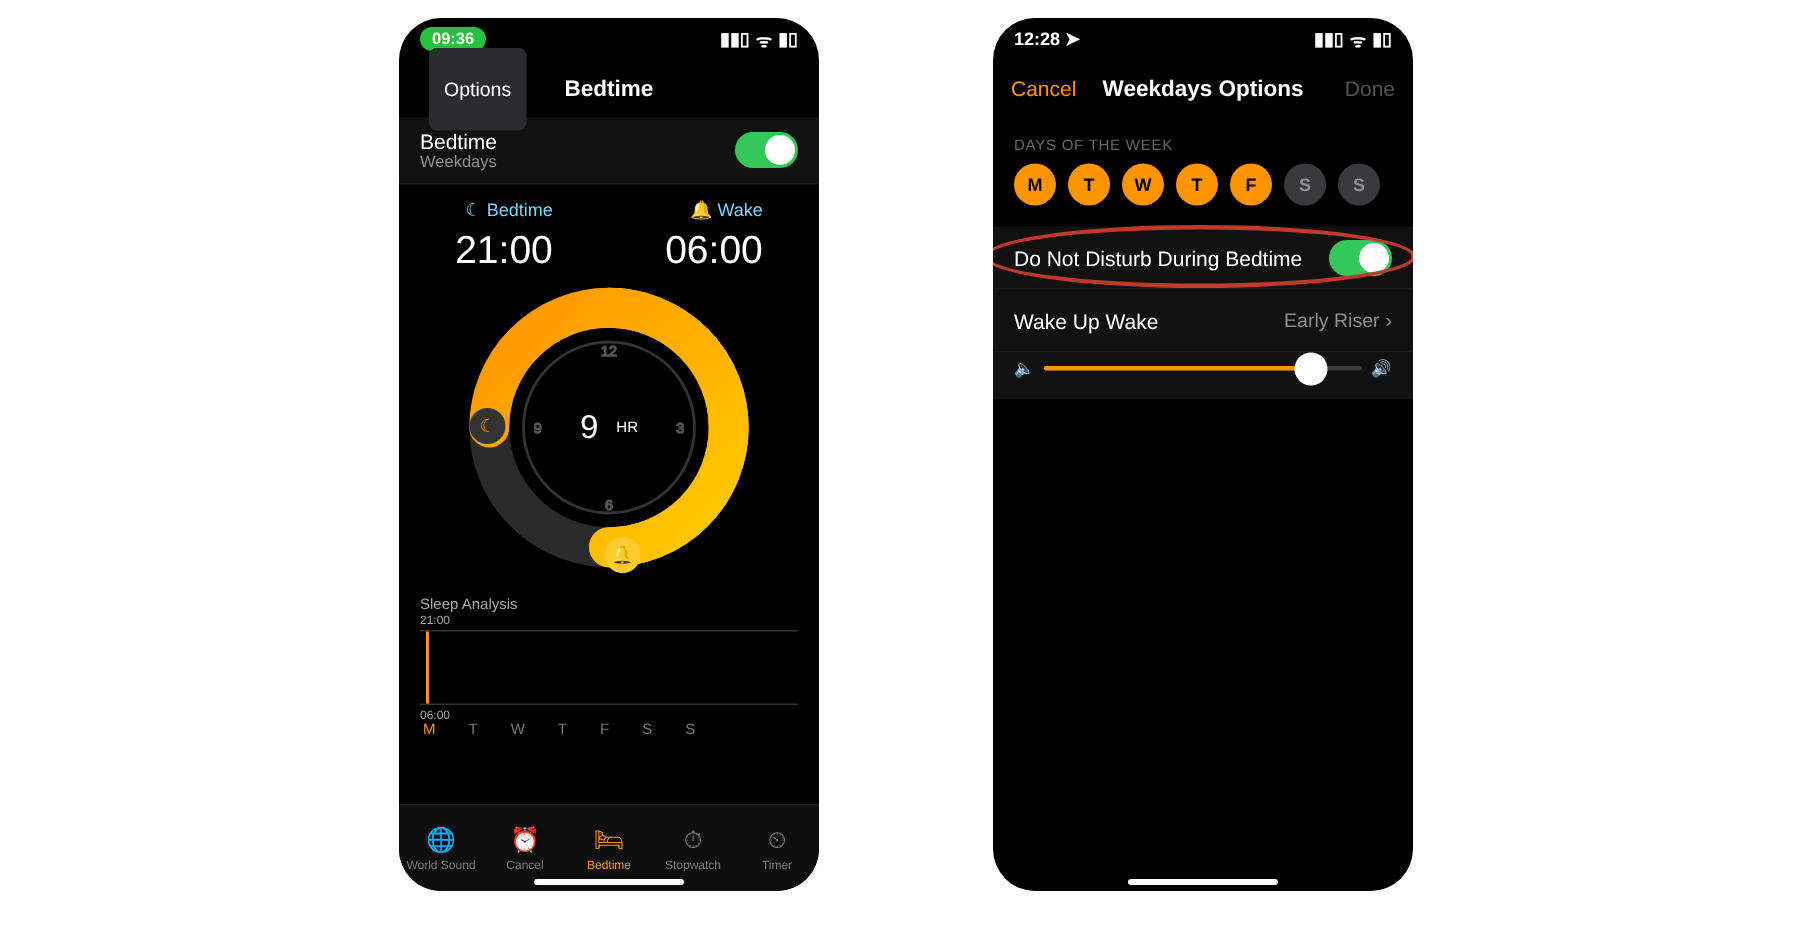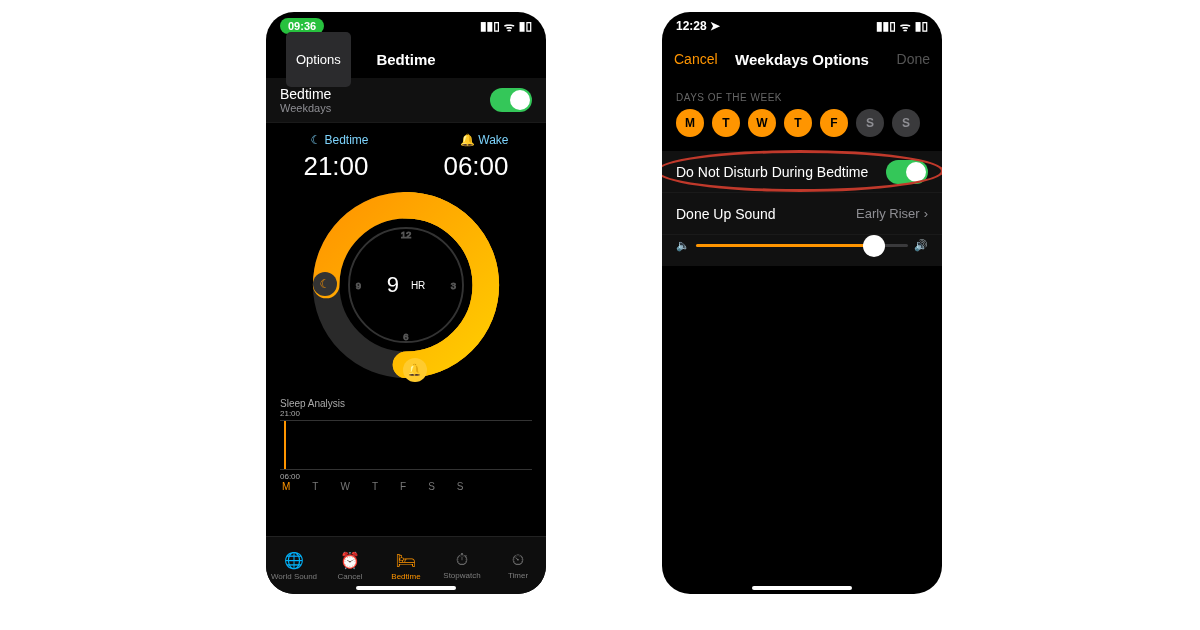--- a/index.html
+++ b/index.html
@@ -375,21 +375,21 @@
   <div style="position:relative;text-align:center;">
     <div class="row">
       <span>Do Not Disturb During Bedtime</span>
       <div class="toggle"></div>
     </div>
     <div class="highlight-oval" style="top:-1px;"></div>
   </div>
 
 
   <div class="row">
-    <span>Done Up Sound</span>
+    <span>Wake Up Wake</span>
     <span class="row-right-val">
       <span>Early Riser</span>
       <span>›</span>
     </span>
   </div>
 
   <div class="slider-row">
     <span class="vol-ic">🔈</span>
     <div class="slider-track">
       <div class="slider-fill"></div>

